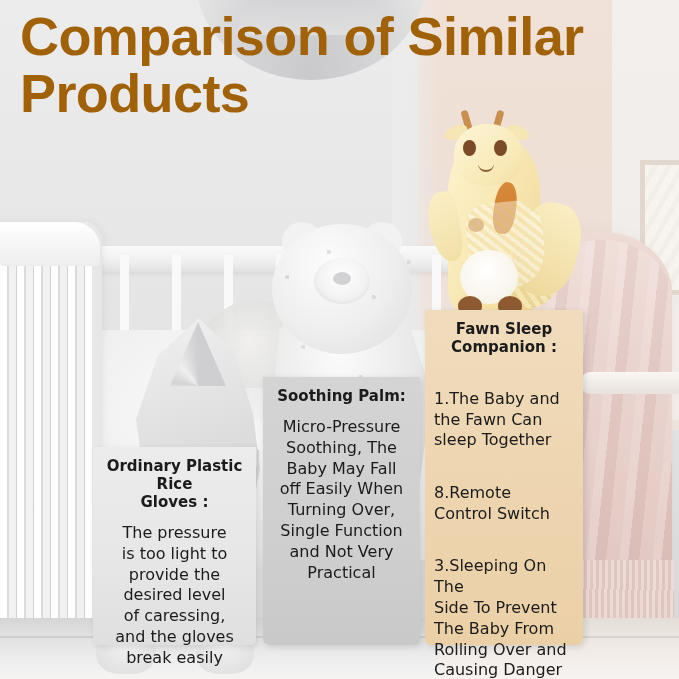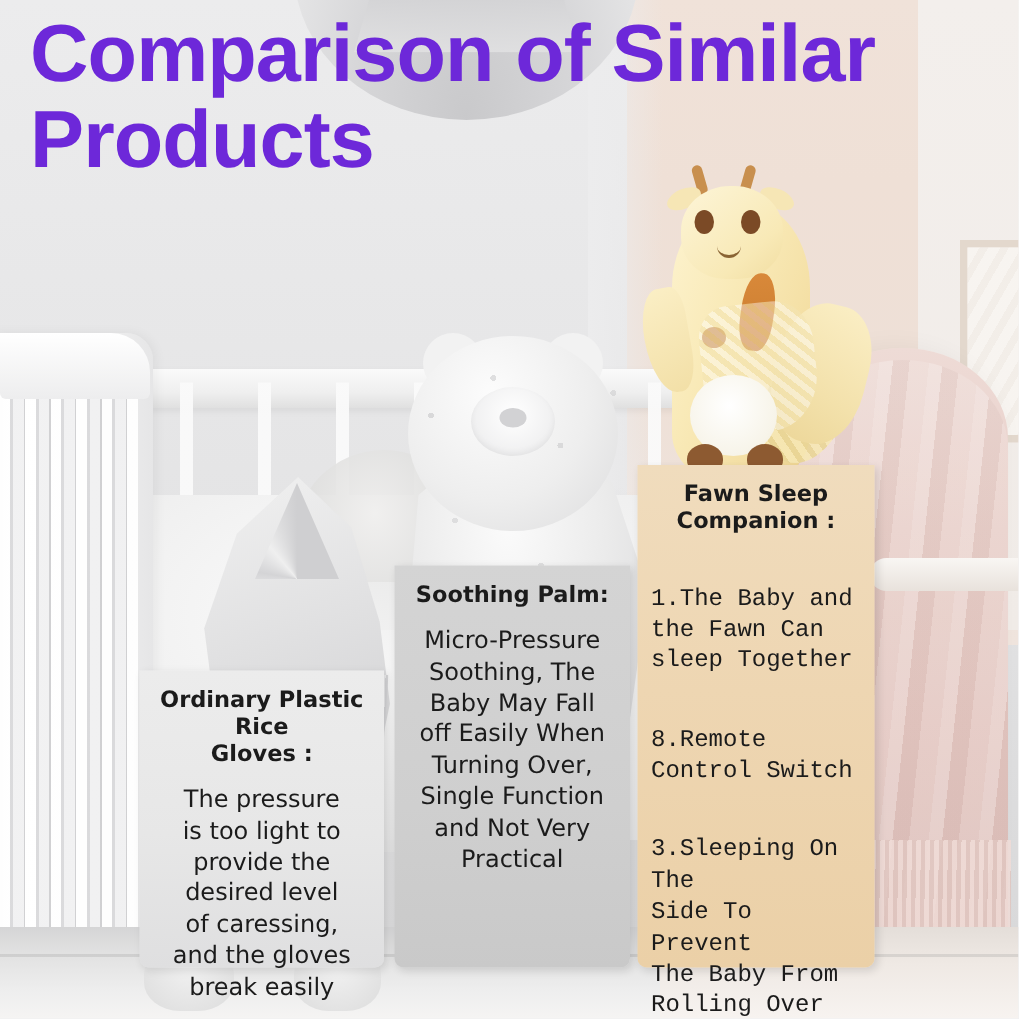--- a/index.html
+++ b/index.html
@@ -328,21 +328,21 @@
   .fawn-foot-r {
     position: absolute; left: 66px; top: 186px; width: 24px; height: 20px;
     background: #8d5a31; border-radius: 50% 50% 45% 45%;
   }
 
   
   .title {
     position: absolute;
     left: 20px; top: 8px;
     width: 646px;
-    color: #6d28d9;
+    color: #a16207;
     font-family: "Liberation Sans Narrow", "Liberation Sans", sans-serif;
     font-weight: bold;
     font-size: 54px;
     line-height: 1.06;
     letter-spacing: -0.6px;
     white-space: pre-line;
   }
 
   
   .card {
@@ -358,21 +358,21 @@
     font-weight: bold;
     line-height: 1.2;
     margin-bottom: 12px;
     white-space: pre-line;
   }
   .card .card-body {
     font-size: 16.5px;
     line-height: 1.30;
     white-space: pre-line;
   }
-  .card .card-item { margin-bottom: 11px; font-family: Liberation Mono, monospace; }
+  .card .card-item { margin-bottom: 11px; }
   .card .card-item:last-child { margin-bottom: 0; }
 
   #card-1 {
     left: 93px; top: 447px; width: 163px; height: 198px;
     background: linear-gradient(180deg, #ececec 0%, #e7e7e7 55%, #dfdfe0 100%);
     border-radius: 0 0 6px 6px;
     box-shadow: 2px 2px 6px rgba(0,0,0,.10);
   }
   #card-2 {
     left: 263px; top: 377px; width: 157px; height: 268px;

